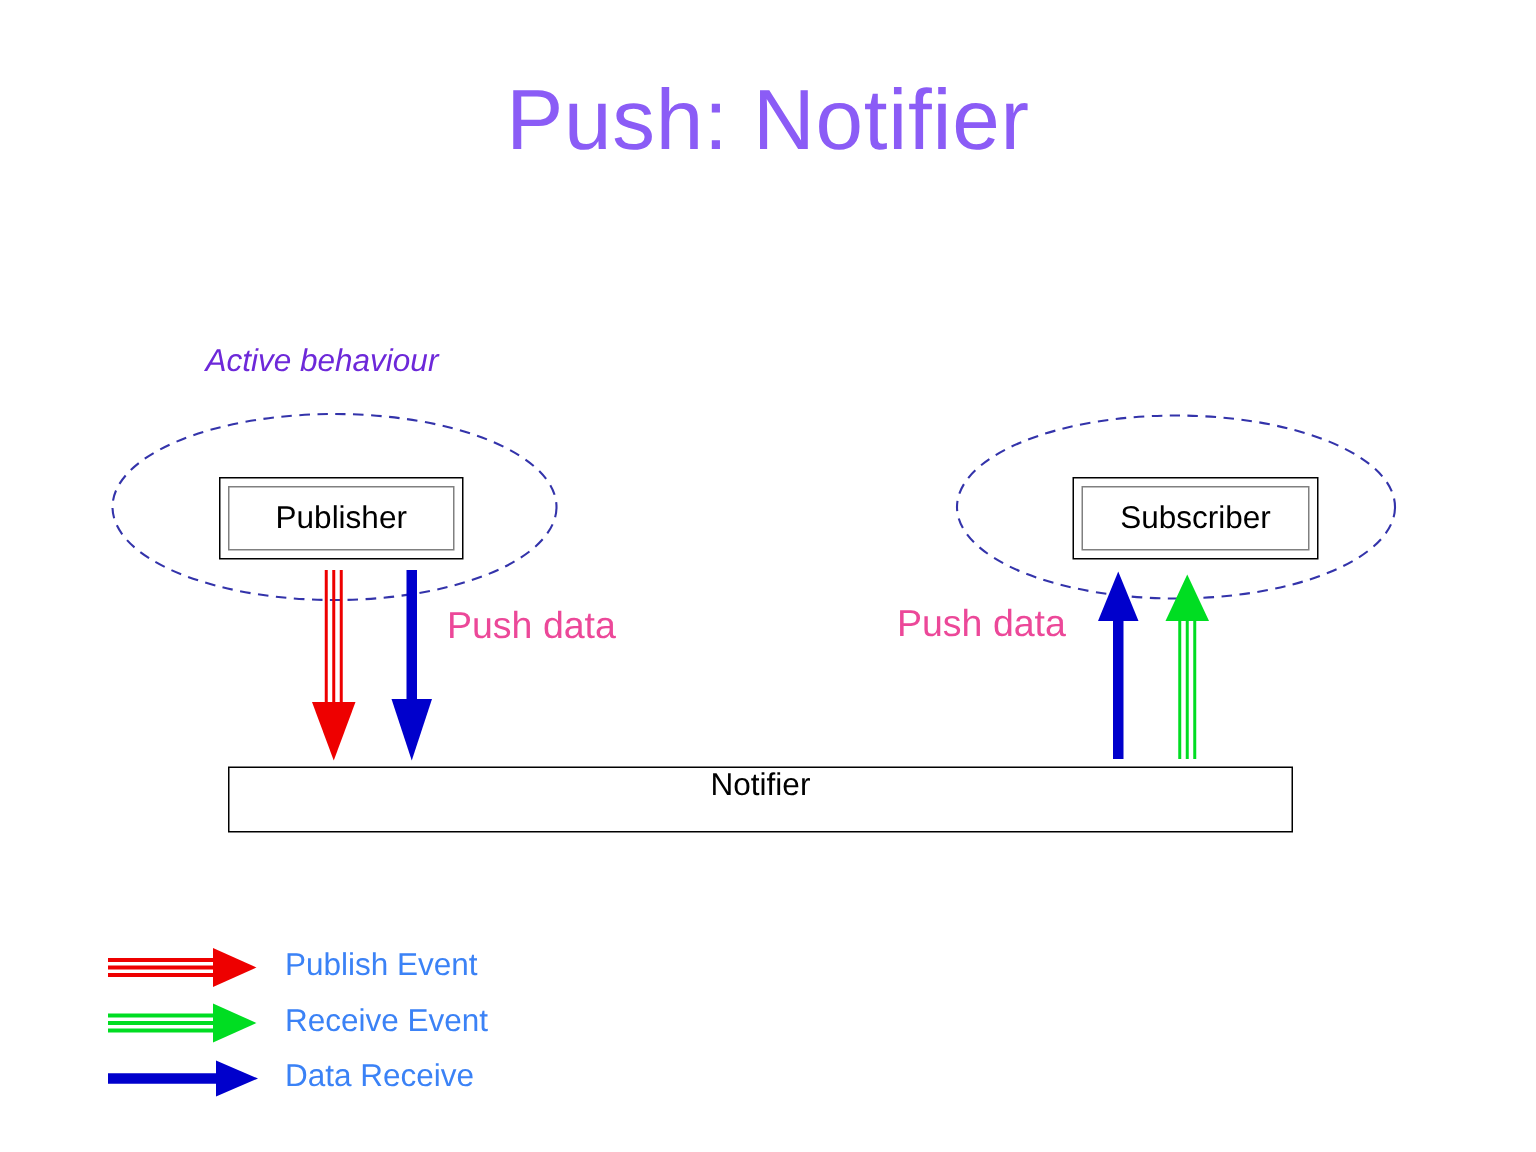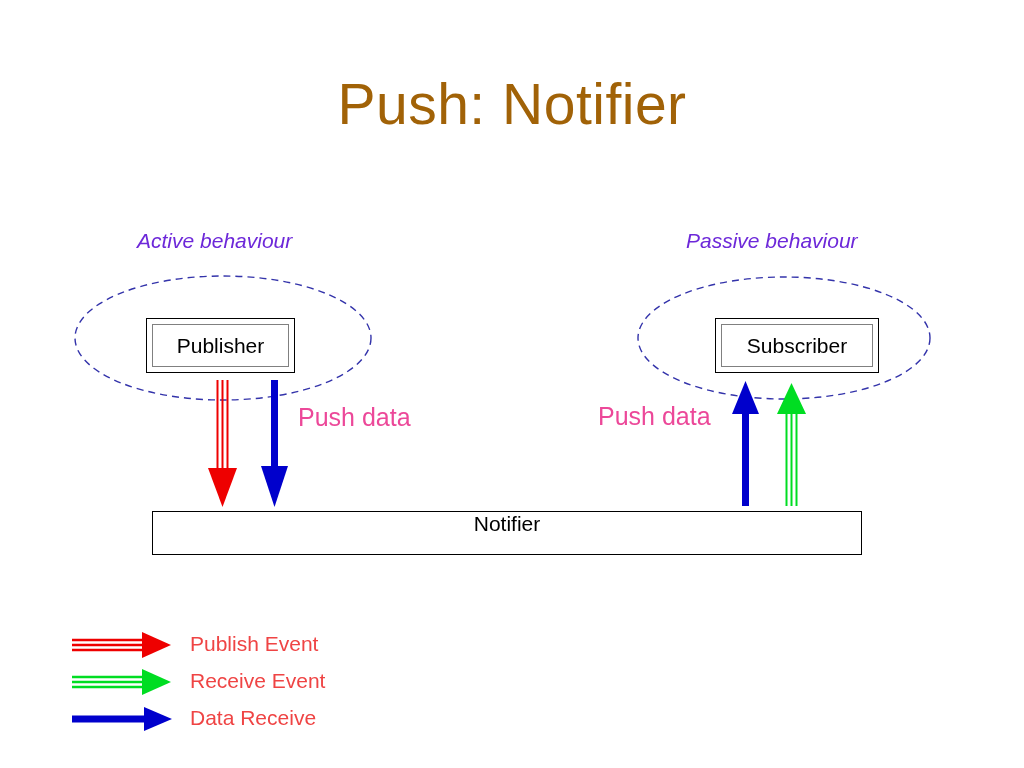--- a/index.html
+++ b/index.html
@@ -15,27 +15,27 @@
   #slide {
     position: relative;
     width: 1024px;
     height: 768px;
     background: #ffffff;
     overflow: hidden;
   }
   #slide-title {
     position: absolute;
     left: 0;
-    top: 72px;
+    top: 48px;
     width: 1024px;
     text-align: center;
     font-size: 57px;
     line-height: 64px;
     font-weight: normal;
-    color: #a16207;
+    color: #8b5cf6;
     letter-spacing: 0.5px;
     white-space: nowrap;
   }
   .behaviour-label {
     position: absolute;
     font-style: italic;
     font-size: 21px;
     line-height: 24px;
     color: #6d28d9;
     white-space: nowrap;
@@ -69,21 +69,21 @@
     align-items: center;
     justify-content: center;
     background: #ffffff;
   }
   .node-label {
     font-size: 21px;
     line-height: 24px;
     color: #000000;
     white-space: nowrap;
   }
-  #box-publisher  { left: 146px; top: 318px; width: 149px; height: 55px; }
+  #box-publisher  { left: 146px; top: 318px; width: 163px; height: 55px; }
   #box-subscriber { left: 715px; top: 318px; width: 164px; height: 55px; }
 
   #box-notifier {
     position: absolute;
     left: 152px;
     top: 511px;
     width: 710px;
     height: 44px;
     box-sizing: border-box;
     border: 1px solid #000000;
@@ -119,21 +119,21 @@
     top: 0;
     width: 106px;
     height: 30px;
   }
   .legend-text {
     position: absolute;
     left: 118px;
     top: 1px;
     font-size: 21px;
     line-height: 26px;
-    color: #ef4444;
+    color: #3b82f6;
     white-space: nowrap;
   }
 </style>
 </head>
 <body>
 
 <div id="slide">
 
   <div id="slide-title">Push: Notifier</div>
 
@@ -163,21 +163,20 @@
     <g>
       <line x1="786.5" y1="506" x2="786.5" y2="412" stroke="#00dd22" stroke-width="2"></line>
       <line x1="791.5" y1="506" x2="791.5" y2="412" stroke="#00dd22" stroke-width="2"></line>
       <line x1="796.5" y1="506" x2="796.5" y2="412" stroke="#00dd22" stroke-width="2"></line>
       <polygon points="777,414 806,414 791.5,383" fill="#00dd22"></polygon>
     </g>
   </svg>
 
   <div class="behaviour-label" id="label-active">Active behaviour</div>
 
-  <div class="behaviour-label" id="label-passive">Passive behaviour</div>
 
   <div class="node-box" id="box-publisher">
     <div class="node-box-inner">
       <span class="node-label">Publisher</span>
     </div>
   </div>
 
   <div class="node-box" id="box-subscriber">
     <div class="node-box-inner">
       <span class="node-label">Subscriber</span>

